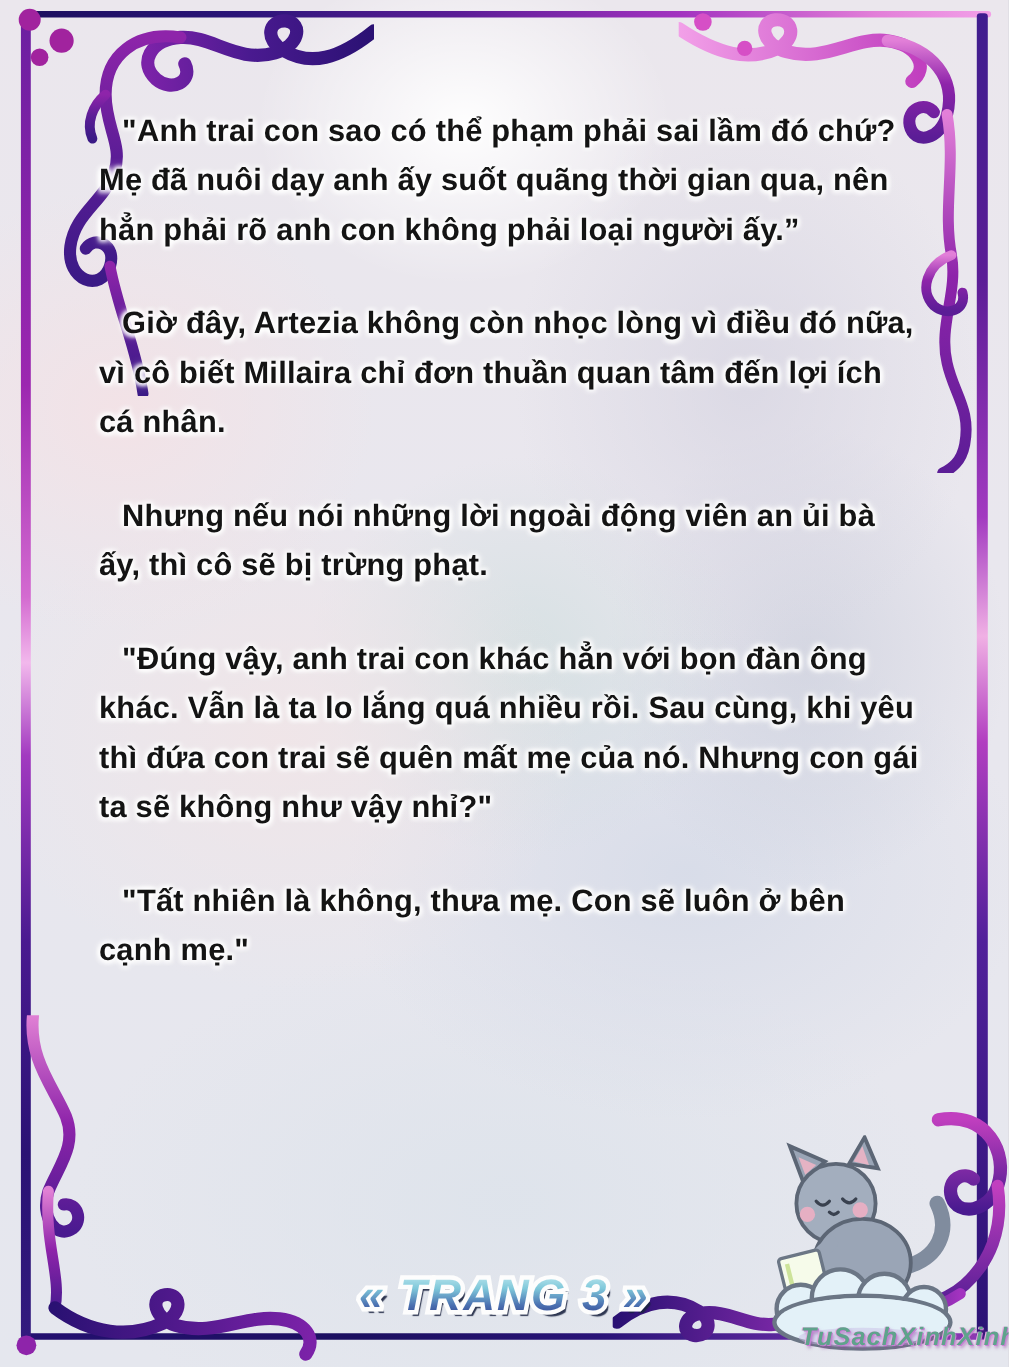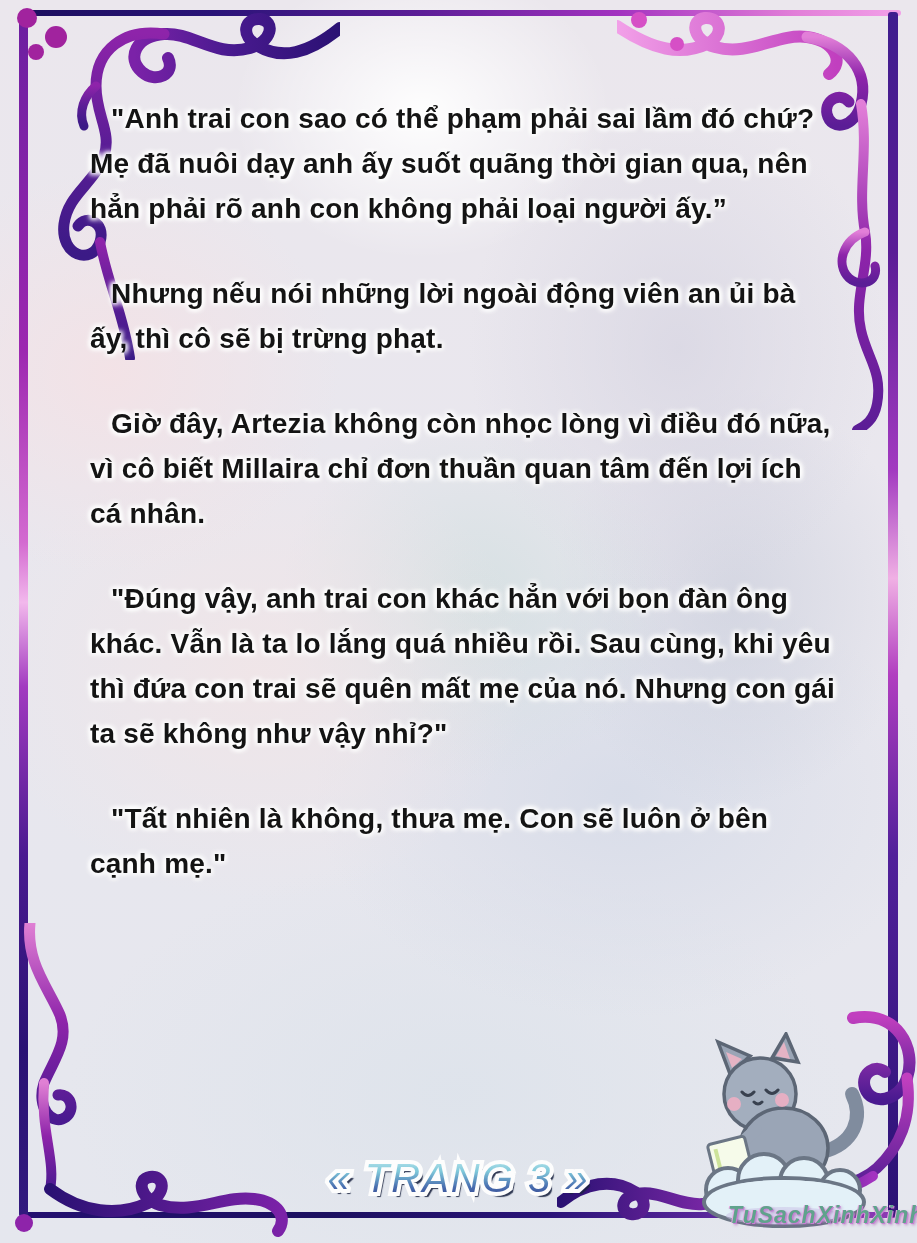--- a/index.html
+++ b/index.html
@@ -43,21 +43,21 @@
   .story p{
     margin:0 0 40px 0;font-size:28px;font-weight:bold;line-height:45px;
     text-indent:21px;letter-spacing:.2px;
     text-shadow:0 0 5px rgba(255,255,255,.95),0 0 10px rgba(255,255,255,.85),
       2px 2px 4px rgba(255,255,255,.9),-2px -2px 4px rgba(255,255,255,.9),
       2px -2px 4px rgba(255,255,255,.9),-2px 2px 4px rgba(255,255,255,.9);
   }
   
   .pager{
     position:absolute;left:0;right:0;top:1156px;height:54px;text-align:center;
-    font-style:italic;font-weight:400;font-size:40px;letter-spacing:2px;
+    font-style:italic;font-weight:700;font-size:40px;letter-spacing:2px;
   }
   .pager .stroke{
     position:absolute;left:0;right:0;top:0;color:#ffffff;
     -webkit-text-stroke:8px #fdfdfd;
     text-shadow:4px 5px 1px rgba(27,36,64,.9),0 0 3px rgba(27,36,64,.55);
   }
   .pager .fill{
     position:relative;
     background:linear-gradient(180deg,#c8ecf2 0%,#7fc8da 35%,#4a6fb0 70%,#2c3a86 100%);
     -webkit-background-clip:text;background-clip:text;color:transparent;
@@ -194,22 +194,22 @@
       <circle cx="132" cy="150" r="24"></circle>
         <circle cx="168" cy="158" r="20"></circle>
       <ellipse cx="112" cy="170" rx="80" ry="24"></ellipse>
     </g>
     <ellipse cx="112" cy="168" rx="76" ry="20" fill="#e3f1f8"></ellipse>
     <ellipse cx="112" cy="184" rx="58" ry="9" fill="#c9bfe6" opacity=".5"></ellipse>
   </svg>
 
   <div class="story">
     <p>"Anh trai con sao có thể phạm phải sai lầm đó chứ? Mẹ đã nuôi dạy anh ấy suốt quãng thời gian qua, nên hẳn phải rõ anh con không phải loại người ấy.”</p>
+    <p>Giờ đây, Artezia không còn nhọc lòng vì điều đó nữa, vì cô biết Millaira chỉ đơn thuần quan tâm đến lợi ích cá nhân.</p>
     <p>Nhưng nếu nói những lời ngoài động viên an ủi bà ấy, thì cô sẽ bị trừng phạt.</p>
-    <p>Giờ đây, Artezia không còn nhọc lòng vì điều đó nữa, vì cô biết Millaira chỉ đơn thuần quan tâm đến lợi ích cá nhân.</p>
     <p>"Đúng vậy, anh trai con khác hẳn với bọn đàn ông khác. Vẫn là ta lo lắng quá nhiều rồi. Sau cùng, khi yêu thì đứa con trai sẽ quên mất mẹ của nó. Nhưng con gái ta sẽ không như vậy nhỉ?"</p>
     <p>"Tất nhiên là không, thưa mẹ. Con sẽ luôn ở bên cạnh mẹ."</p>
   </div>
 
   <div class="pager">
     <span class="stroke">« TRANG 3 »</span>
     <span class="fill">« TRANG 3 »</span>
   </div>
 
   <div class="watermark">TuSachXinhXinh</div>

